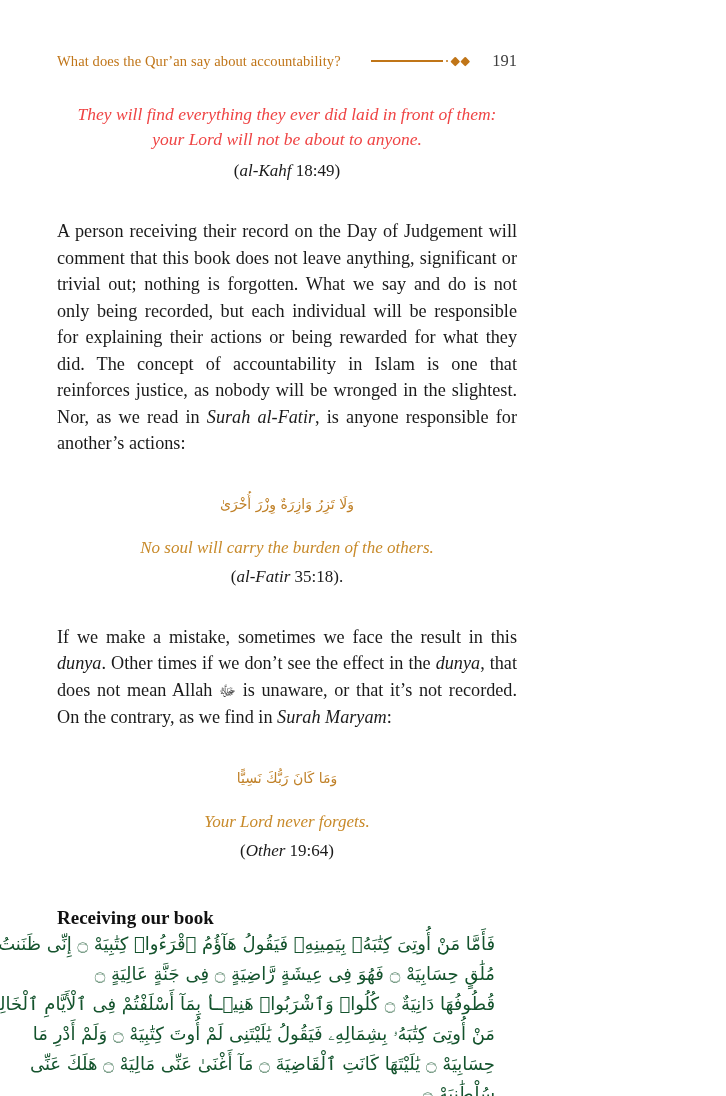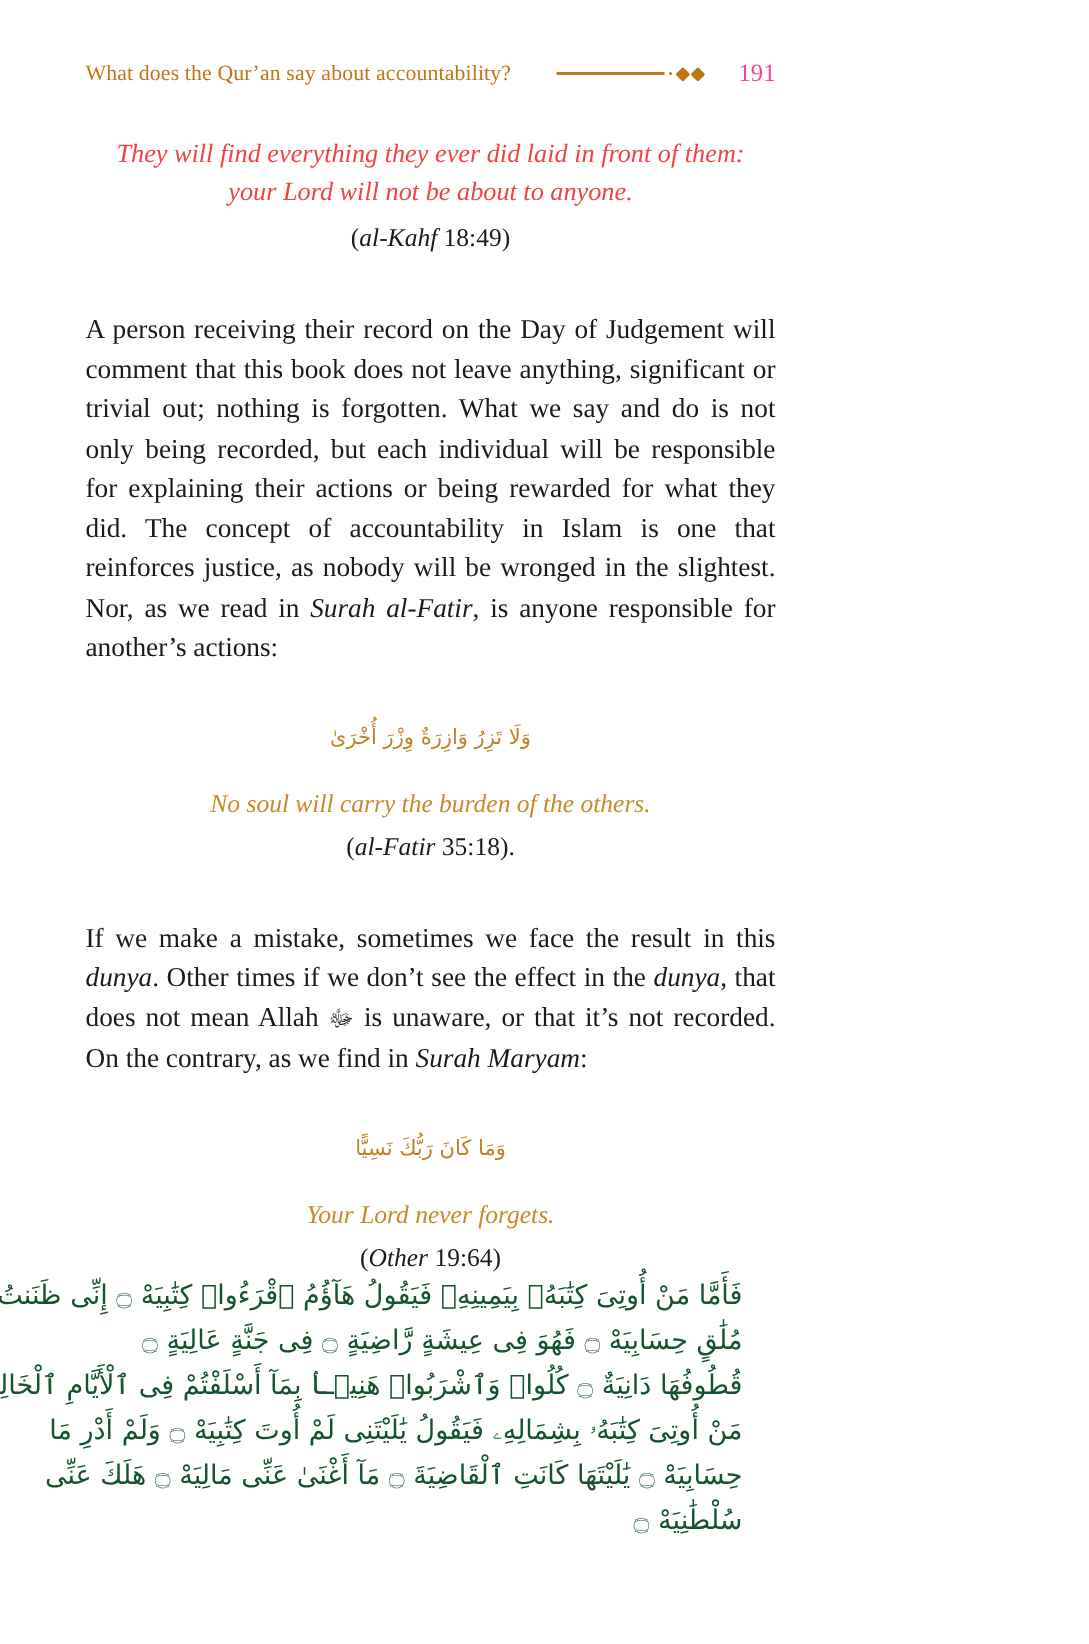--- a/index.html
+++ b/index.html
@@ -15,21 +15,21 @@
     color: #1a1a1a;
     overflow: hidden;
   }
 
   .page {
     position: absolute;
     left: 0; top: 0;
     width: 574px;
     height: 1096px;
     box-sizing: border-box;
-    padding: 0 57px;
+    padding: 12px 57px;
   }
 
   
   .running-head {
     display: flex;
     align-items: center;
     height: 34px;
     margin-top: 32px;
     color: #C07518;
   }
@@ -63,21 +63,21 @@
   .head-diamond {
     width: 6.5px;
     height: 6.5px;
     background: #C07518;
     transform: rotate(45deg);
     margin-left: 3.5px;
     border-radius: 1px;
   }
   .page-number {
     font-size: 16.5px;
-    color: #ec4899;
+    color: #404040;
     margin-left: 14px;
     font-family: "Liberation Serif", "DejaVu Serif", serif;
   }
 
   
   .epigraph {
     margin-top: 24px;
     text-align: center;
   }
   .epi-line {
@@ -196,20 +196,21 @@
   </div>
 
   <div class="body-par"><span>If we make a mistake, sometimes we face the result in this </span><i>dunya</i><span>. Other times if we don’t see the effect in the </span><i>dunya</i><span>, that does not mean Allah </span><span class="honorific">ﷻ</span><span> is unaware, or that it’s not recorded. On the contrary, as we find in </span><i>Surah Maryam</i><span>:</span></div>
 
   <div class="quran-block">
     <div class="arabic-verse">وَمَا كَانَ رَبُّكَ نَسِيًّا</div>
     <div class="trans-line">Your Lord never forgets.</div>
     <div class="trans-cite"><span>(</span><i>Other</i><span> 19:64)</span></div>
   </div>
 
+  <div class="section-heading">Receiving our book</div>
 
   <div class="arabic-passage">
     <span class="apline">فَأَمَّا مَنْ أُوتِىَ كِتَٰبَهُۥ بِيَمِينِهِۦ فَيَقُولُ هَآؤُمُ ٱقْرَءُوا۟ كِتَٰبِيَهْ ۝ إِنِّى ظَنَنتُ أَنِّى</span>
     <span class="apline">مُلَٰقٍ حِسَابِيَهْ ۝ فَهُوَ فِى عِيشَةٍ رَّاضِيَةٍ ۝ فِى جَنَّةٍ عَالِيَةٍ ۝</span>
     <span class="apline">قُطُوفُهَا دَانِيَةٌ ۝ كُلُوا۟ وَٱشْرَبُوا۟ هَنِيۤـاۢ بِمَآ أَسْلَفْتُمْ فِى ٱلْأَيَّامِ ٱلْخَالِيَةِ ۝ وَأَمَّا</span>
     <span class="apline">مَنْ أُوتِىَ كِتَٰبَهُۥ بِشِمَالِهِۦ فَيَقُولُ يَٰلَيْتَنِى لَمْ أُوتَ كِتَٰبِيَهْ ۝ وَلَمْ أَدْرِ مَا</span>
     <span class="apline">حِسَابِيَهْ ۝ يَٰلَيْتَهَا كَانَتِ ٱلْقَاضِيَةَ ۝ مَآ أَغْنَىٰ عَنِّى مَالِيَهْ ۝ هَلَكَ عَنِّى</span>
     <span class="apline">سُلْطَٰنِيَهْ ۝</span>
   </div>
 

